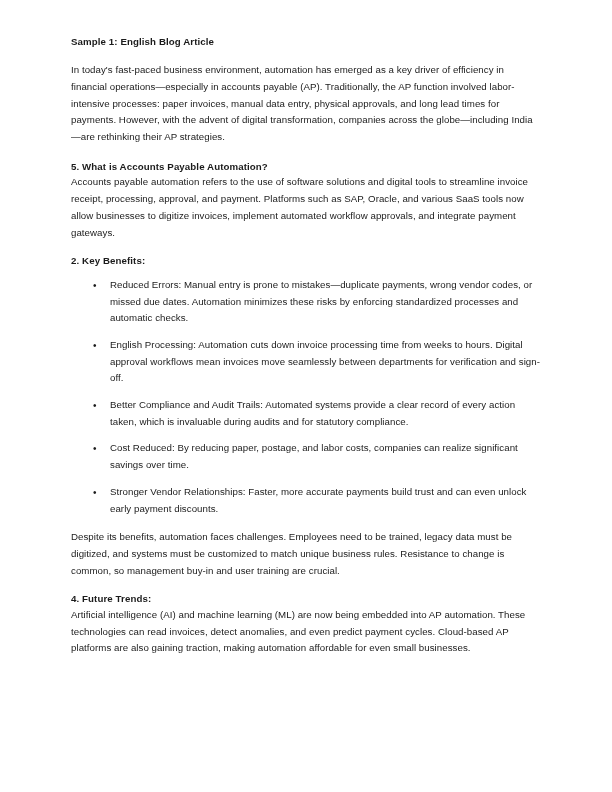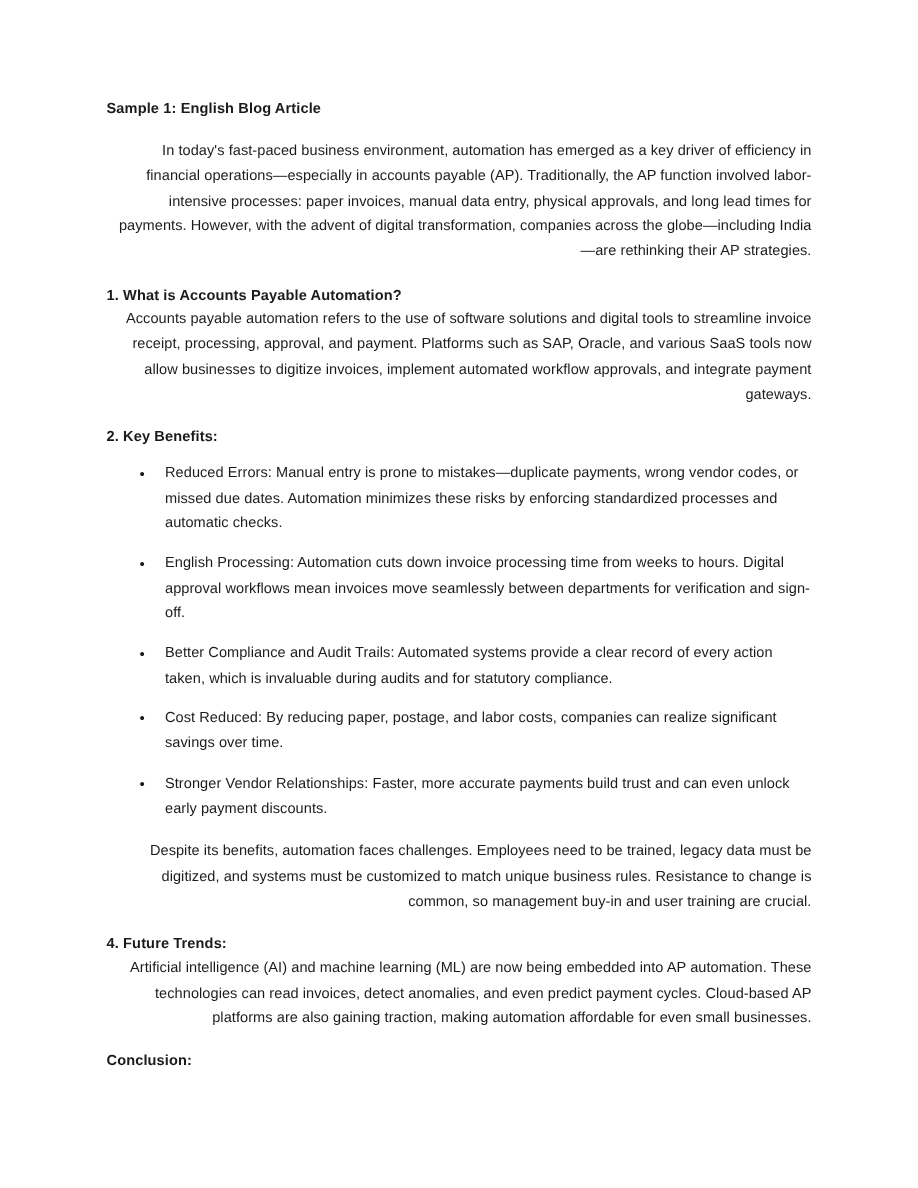--- a/index.html
+++ b/index.html
@@ -11,21 +11,21 @@
     width: 612px;
     height: 792px;
     font-family: "Liberation Sans", sans-serif;
     color: #1b1b1b;
     overflow: hidden;
   }
   .page {
     width: 612px;
     height: 564px;
     box-sizing: border-box;
-    padding: 66px 71px 0 71px;
+    padding: 35px 71px 0 71px;
     background: #ffffff;
   }
   .doc {
     width: 470px;
   }
   .h-label,
   .h-title,
   .sec-head {
     font-weight: bold;
     font-size: 9.7px;
@@ -34,21 +34,21 @@
     margin: 0;
   }
   .h-label { margin-bottom: 13.5px; }
   .h-title { margin-bottom: 15px; }
 
   .para {
     font-size: 9.7px;
     line-height: 1.72;
     margin: 0;
     letter-spacing: 0.005em;
-    text-align: right;
+    text-align: left;
   }
   .sec-block { margin-bottom: 0; }
   .sec-head { margin-bottom: 1px; }
 
   .intro-para { margin-bottom: 14px; }
 
   .bullets {
     list-style: none;
     margin: 9px 0 0 0;
     padding: 0;
@@ -79,21 +79,21 @@
 
 <div class="page">
   <div class="doc">
 
     <p class="h-label">Sample 1: English Blog Article</p>
 
 
     <p class="para intro-para">In today's fast-paced business environment, automation has emerged as a key driver of efficiency in financial operations—especially in accounts payable (AP). Traditionally, the AP function involved labor-intensive processes: paper invoices, manual data entry, physical approvals, and long lead times for payments. However, with the advent of digital transformation, companies across the globe—including India—are rethinking their AP strategies.</p>
 
     <div class="sec-block">
-      <p class="sec-head">1. What is Accounts Payable Automation?</p>
+      <p class="sec-head">5. What is Accounts Payable Automation?</p>
       <p class="para">Accounts payable automation refers to the use of software solutions and digital tools to streamline invoice receipt, processing, approval, and payment. Platforms such as SAP, Oracle, and various SaaS tools now allow businesses to digitize invoices, implement automated workflow approvals, and integrate payment gateways.</p>
     </div>
 
     <div class="block-gap"></div>
 
     <div class="sec-block">
       <p class="sec-head">2. Key Benefits:</p>
       <ul class="bullets">
         <li>
           <span class="dot">•</span><b>Reduced Errors:</b><span> Manual entry is prone to mistakes—duplicate payments, wrong vendor codes, or missed due dates. Automation minimizes these risks by enforcing standardized processes and automatic checks.</span>
@@ -122,17 +122,16 @@
     <div class="block-gap"></div>
 
     <div class="sec-block">
       <p class="sec-head">4. Future Trends:</p>
       <p class="para">Artificial intelligence (AI) and machine learning (ML) are now being embedded into AP automation. These technologies can read invoices, detect anomalies, and even predict payment cycles. Cloud-based AP platforms are also gaining traction, making automation affordable for even small businesses.</p>
     </div>
 
     <div class="block-gap"></div>
 
     <div class="sec-block">
-      <p class="sec-head">Conclusion:</p>
     </div>
 
   </div>
 </div>
 
 </body></html>

